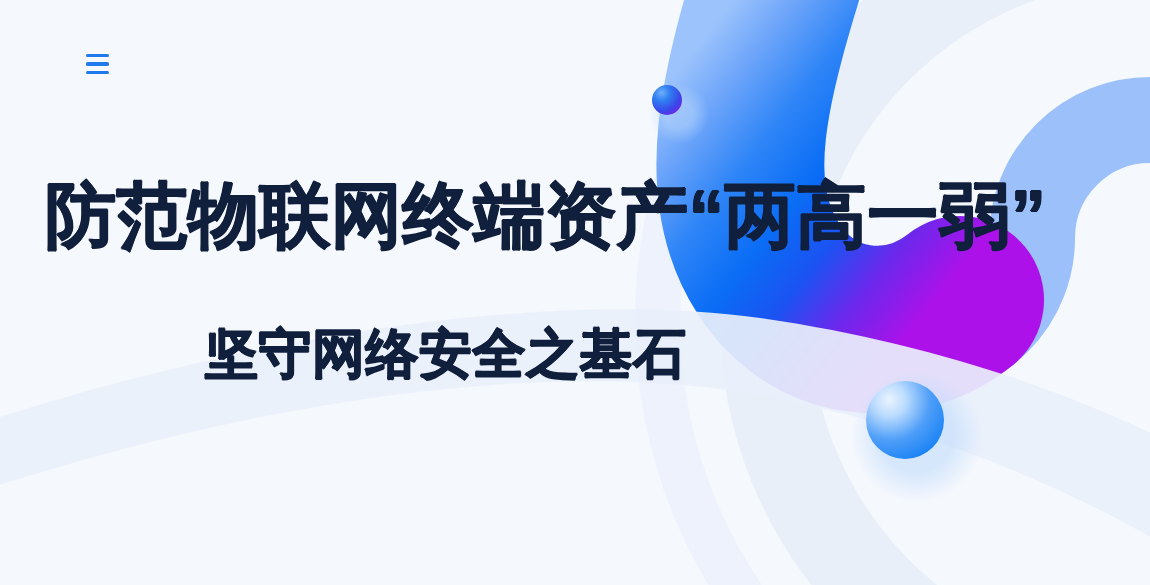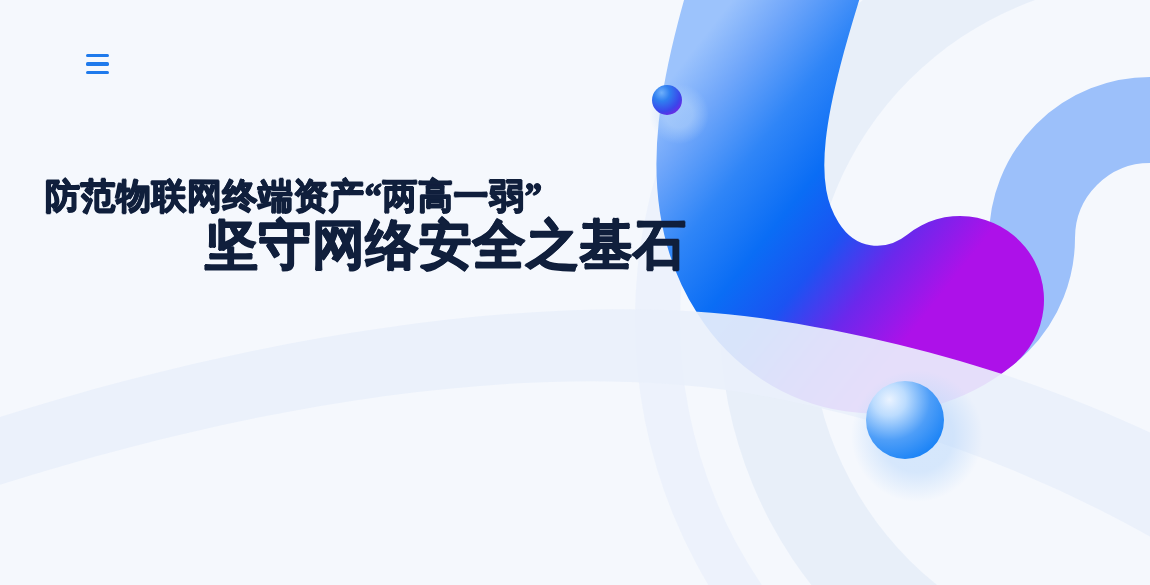--- a/index.html
+++ b/index.html
@@ -71,27 +71,27 @@
     letter-spacing: 0.5px;
     white-space: nowrap;
     line-height: 1.08;
     text-shadow:
       0.8px 0 0 #101f3c,
       -0.8px 0 0 #101f3c,
       0 0.8px 0 #101f3c,
       0 -0.8px 0 #101f3c;
   }
   #title-line-1 {
-    font-size: 35px;
+    font-size: 71px;
     padding-left: 45px;
-    font-family: Liberation Serif, serif;
   }
   #title-line-2 {
     font-size: 53px;
     padding-left: 205px;
+    margin-top: 70px;
   }
 </style>
 </head>
 <body>
 
 <div id="slide">
 
   <svg id="decor" viewBox="0 0 1150 585" width="1150" height="585" xmlns="http://www.w3.org/2000/svg">
     <defs>
       <linearGradient id="swooshGrad" x1="0.18" y1="0" x2="0.86" y2="0.95">

